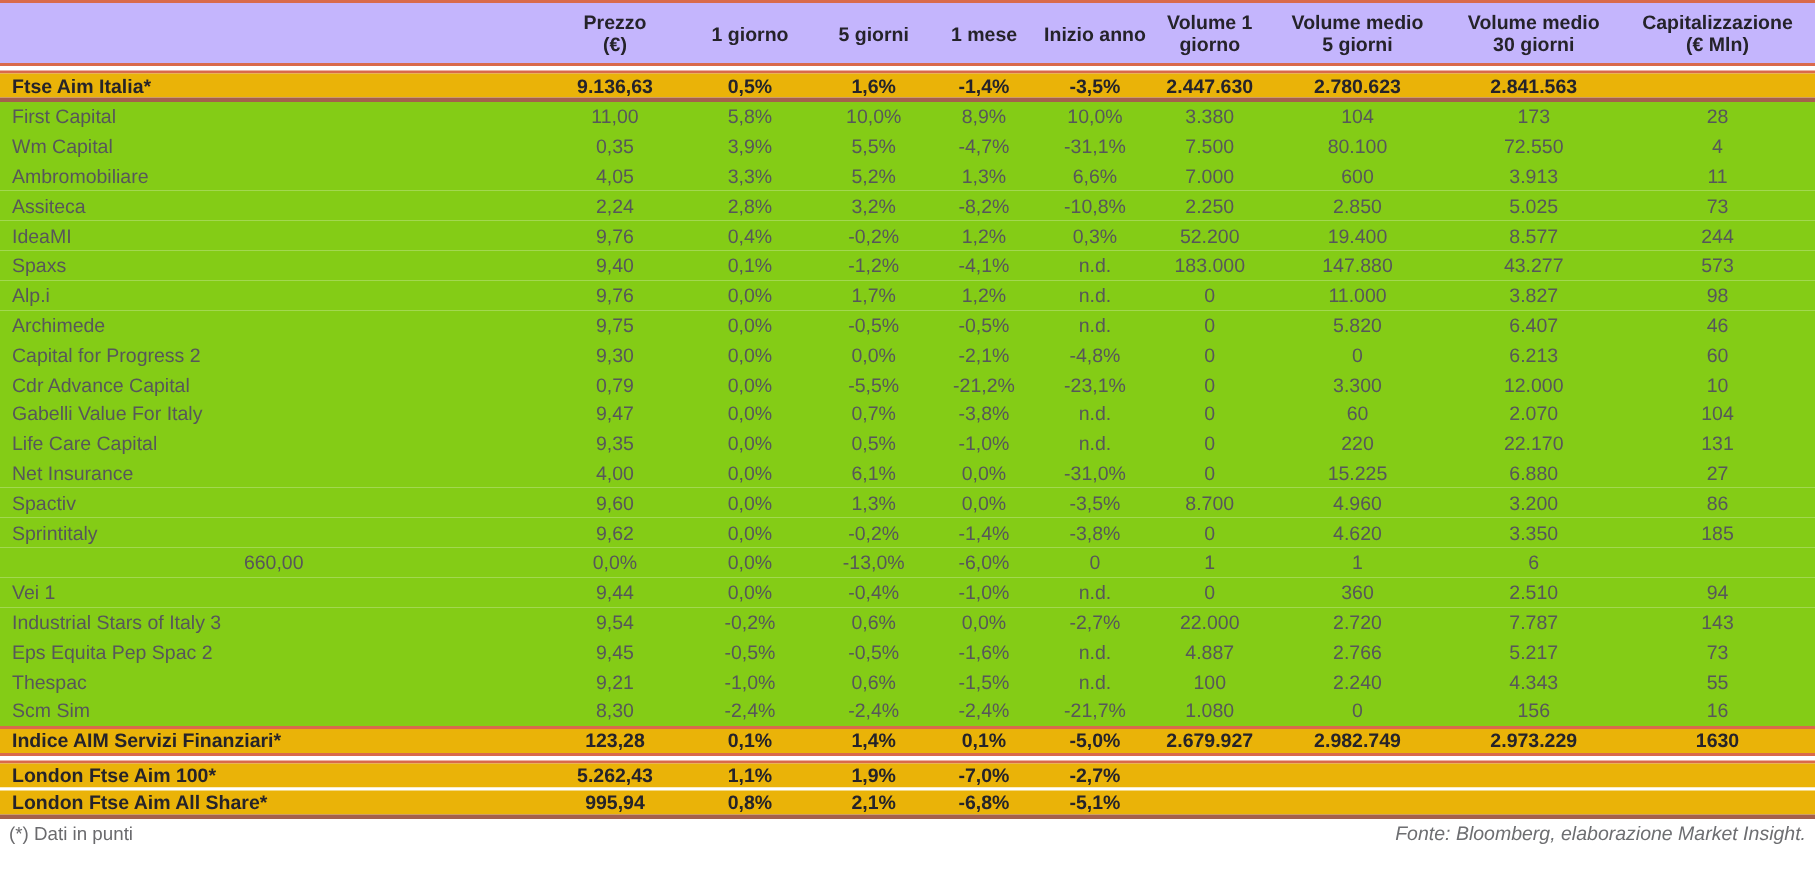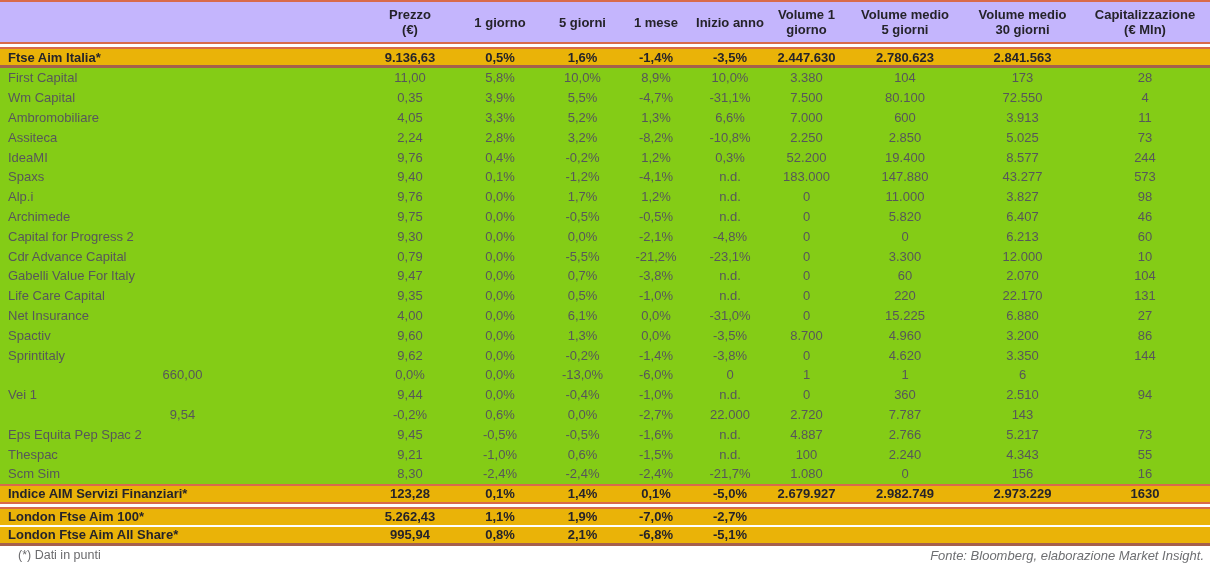--- a/index.html
+++ b/index.html
@@ -12,21 +12,21 @@
   .g3{height:3px;}
   .g2{height:2px;}
   .row{display:grid;grid-template-columns:365px 90px 90px 75px 72px 76px 77px 120px 115px 130px;align-items:center;}
   .row.header{background:#c4b5fd;height:40px;}
   .row.header .cell{font-weight:bold;color:#25232a;font-size:13px;line-height:15px;text-align:center;white-space:pre-line;}
   .row.data{background:#84cc16;height:19.8px;}
   .row.hl{background:#eab308;height:16px;}
   .cell{font-size:13px;color:#57575a;text-align:center;overflow:hidden;white-space:nowrap;}
   .cell.name{text-align:left;padding-left:8px;}
   .row.hl .cell{font-weight:bold;color:#25232a;}
-  .footer{display:flex;justify-content:space-between;align-items:center;padding:2px 6px 0 6px;margin-left:12px;}
+  .footer{display:flex;justify-content:space-between;align-items:flex-end;padding:2px 6px 0 6px;}
   .footer .note{font-size:12.5px;color:#6a6a6d;}
   .footer .src{font-size:13px;color:#6d6e71;font-style:italic;}
 </style>
 </head>
 <body>
 
 <div class="sheet">
   <div class="hline salmon"></div>
   <div class="row header" id="hdr">
       <div class="cell name"></div>
@@ -235,21 +235,21 @@
       <div class="row data">
         <div class="cell name">Sprintitaly</div>
         <div class="cell">9,62</div>
         <div class="cell">0,0%</div>
         <div class="cell">-0,2%</div>
         <div class="cell">-1,4%</div>
         <div class="cell">-3,8%</div>
         <div class="cell">0</div>
         <div class="cell">4.620</div>
         <div class="cell">3.350</div>
-        <div class="cell">144</div>
+        <div class="cell">185</div>
       </div>
       <div class="row data">
         <div class="cell">660,00</div>
         <div class="cell">0,0%</div>
         <div class="cell">0,0%</div>
         <div class="cell">-13,0%</div>
         <div class="cell">-6,0%</div>
         <div class="cell">0</div>
         <div class="cell">1</div>
         <div class="cell">1</div>
@@ -261,20 +261,21 @@
         <div class="cell">0,0%</div>
         <div class="cell">-0,4%</div>
         <div class="cell">-1,0%</div>
         <div class="cell">n.d.</div>
         <div class="cell">0</div>
         <div class="cell">360</div>
         <div class="cell">2.510</div>
         <div class="cell">94</div>
       </div>
       <div class="row data">
+        <div class="cell name">Industrial Stars of Italy 3</div>
         <div class="cell">9,54</div>
         <div class="cell">-0,2%</div>
         <div class="cell">0,6%</div>
         <div class="cell">0,0%</div>
         <div class="cell">-2,7%</div>
         <div class="cell">22.000</div>
         <div class="cell">2.720</div>
         <div class="cell">7.787</div>
         <div class="cell">143</div>
       </div>

